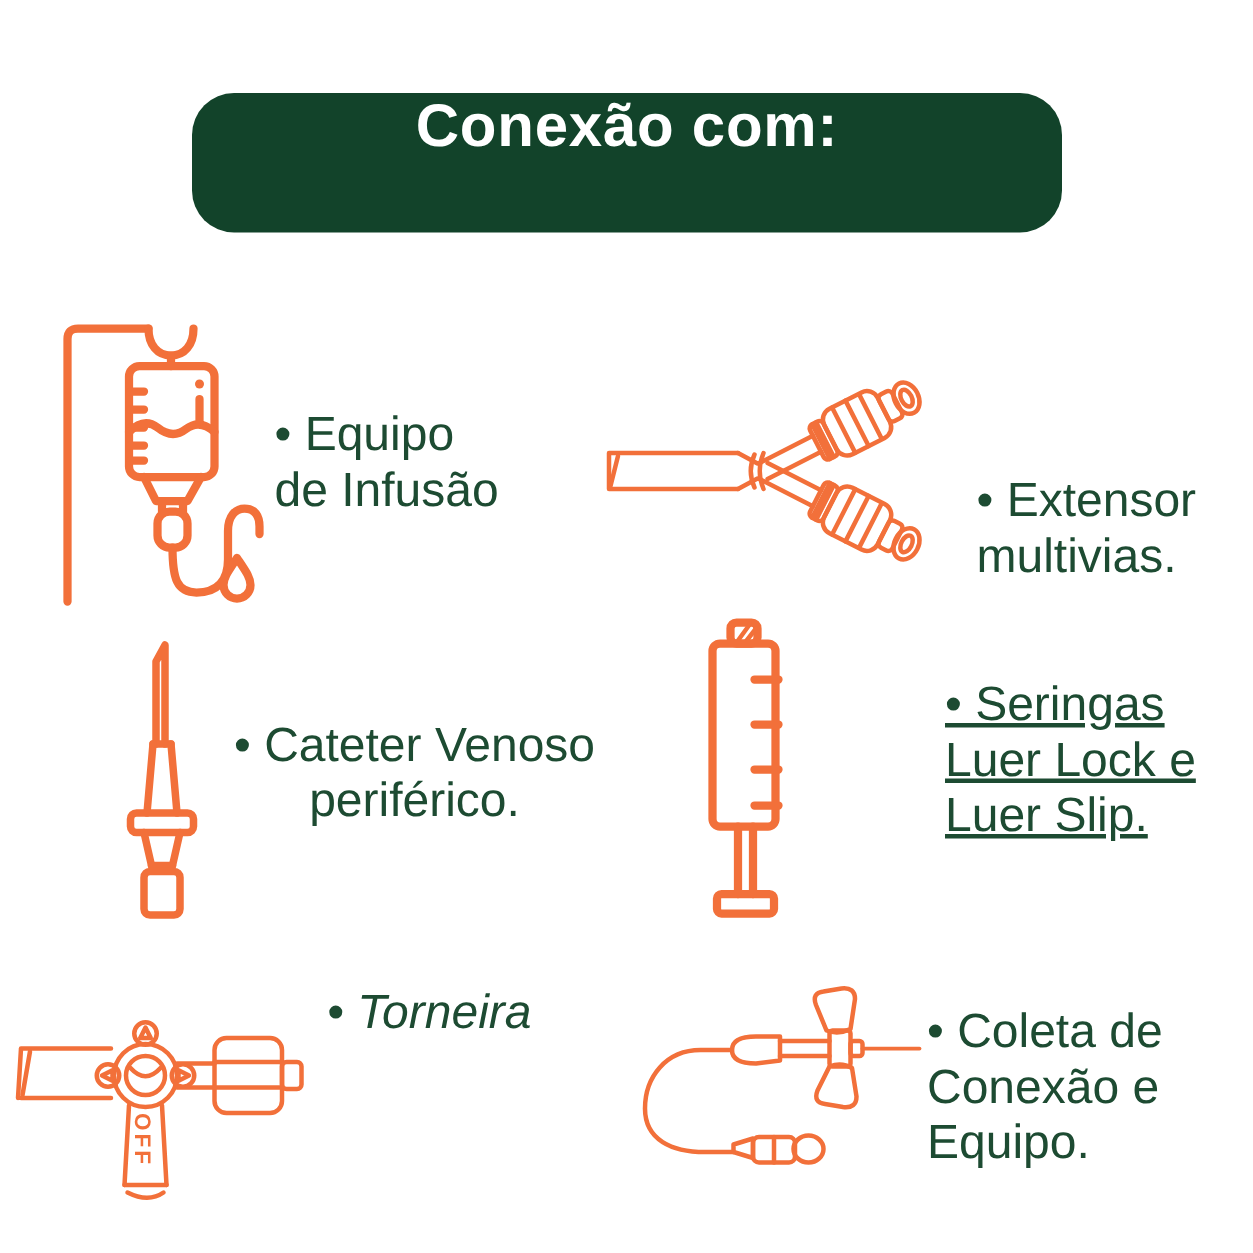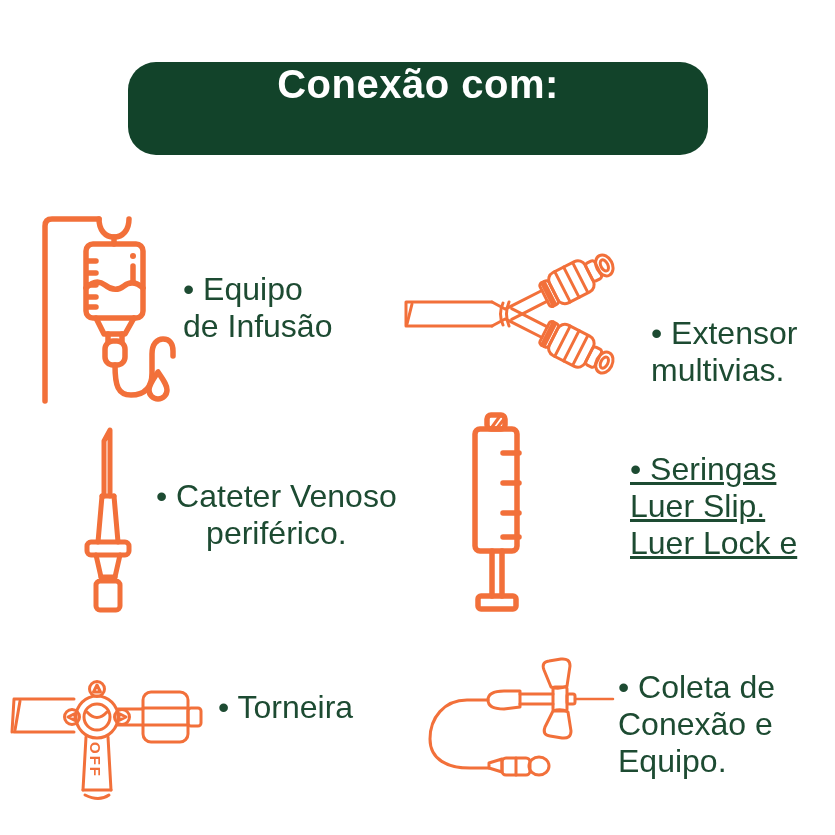--- a/index.html
+++ b/index.html
@@ -123,22 +123,22 @@
         <path d="M26,15 L34,4 M31,16 L38,7" stroke-width="3"></path>
         <rect x="9" y="17" width="42" height="122" rx="5"></rect>
         <path d="M37,41 H53 M37,71 H53 M37,101 H53 M37,125 H53"></path>
         <path d="M26,139 V184 M36,139 V184"></path>
         <rect x="12" y="184" width="38" height="13" rx="3"></rect>
       </g>
     </svg>
   </div>
   <div class="label" style="left:630px;top:451px;text-decoration:underline;">
     <div>• Seringas</div>
+    <div>Luer Lock e</div>
     <div>Luer Slip.</div>
-    <div>Luer Lock e</div>
   </div>
 
   <div class="icon" style="left:6px;top:678px;">
     <svg width="197" height="122" viewBox="0 0 197 122">
       <g class="stroke" stroke-width="3">
         <path d="M8,21 H68 M8,54 H68 M8,21 L6,54"></path>
         <path d="M14,23 L9,52"></path>
         <circle cx="91" cy="39" r="21"></circle>
         <circle cx="91" cy="39" r="13"></circle>
         <path d="M81,34 q10,11 20,0"></path>
@@ -152,21 +152,21 @@
         <path d="M77,112 h28"></path>
         <path d="M79,117 q14,7 24,0"></path>
         <path d="M112,31 h25 M112,47 h25"></path>
         <rect x="137" y="14" width="45" height="50" rx="8"></rect>
         <path d="M137,30 h45 M137,47 h45"></path>
         <rect x="182" y="30" width="13" height="18" rx="3"></rect>
       </g>
       <text transform="translate(84,64) rotate(90)" font-size="15" font-weight="700" letter-spacing="2" fill="currentColor">OFF</text>
     </svg>
   </div>
-  <div class="label" style="left:218px;top:689px;">
+  <div class="label" style="left:218px;top:656px;font-style:italic;">
     <div>• Torneira</div>
   </div>
 
   <div class="icon" style="left:422px;top:655px;">
     <svg width="195" height="125" viewBox="0 0 195 125">
       <g class="stroke" stroke-width="3">
         <path d="M98,36 L98,52 L82,54 Q66,54 66,45 Q66,36 82,36 Z"></path>
         <path d="M98,39 h33 M98,49 h33"></path>
         <rect x="131" y="32" width="14" height="24" rx="2"></rect>
         <path d="M129,32 l-7,-17 q-3,-8 5,-9 l12,-2 q9,-1 9,7 l-3,20 q-8,4 -16,1 z"></path>

